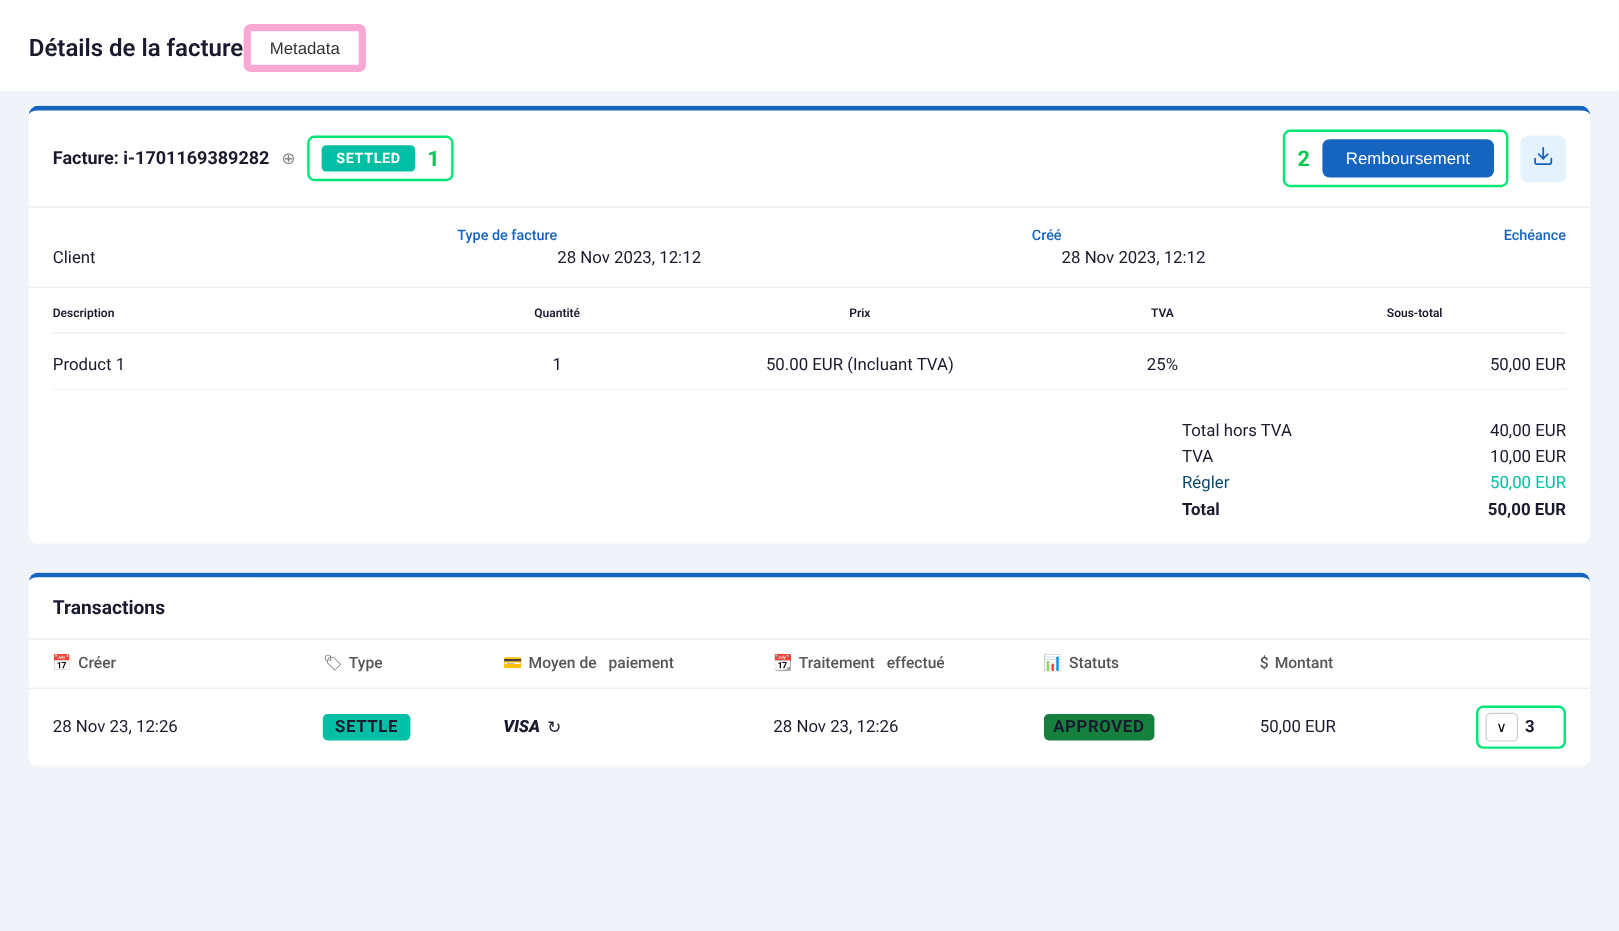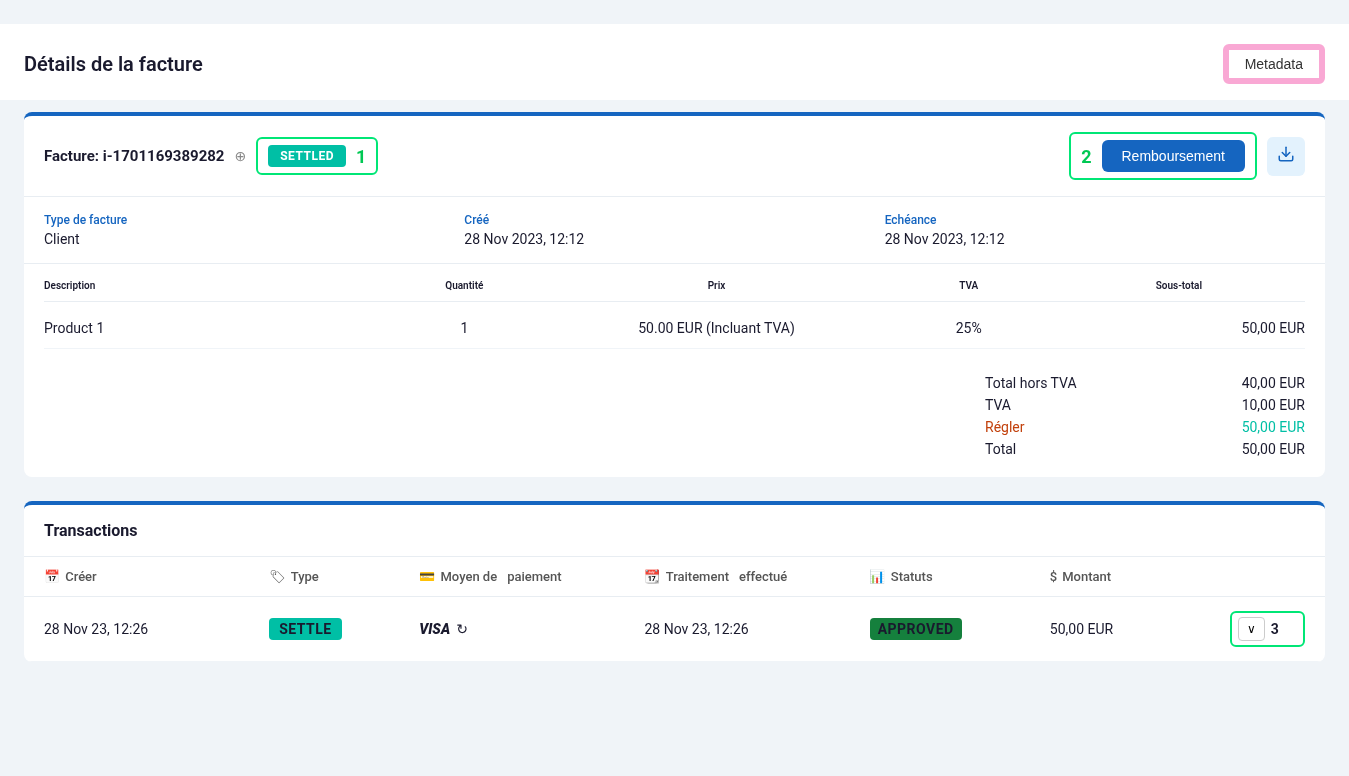--- a/index.html
+++ b/index.html
@@ -5,24 +5,23 @@
     * { box-sizing: border-box; margin: 0; padding: 0; }
     body {
       font-family: -apple-system, BlinkMacSystemFont, 'Segoe UI', Roboto, sans-serif;
       background: #f0f4f8;
       color: #1a1a2e;
       font-size: 14px;
     }
     .page-header {
       display: flex;
       align-items: center;
-      justify-content: space-between;
+      justify-content: flex-start;
       padding: 20px 24px 16px;
       background: #fff;
-      margin-top: 24px;
     }
     .page-title {
       font-size: 20px;
       font-weight: 600;
       color: #1a1a2e;
     }
     .metadata-btn {
       border: 6px solid #f9a8d4;
       background: #fff;
       padding: 6px 16px;
@@ -123,20 +122,21 @@
       display: grid;
       grid-template-columns: 1fr 1fr 1fr;
       padding: 16px 20px;
       border-bottom: 1px solid #e8edf2;
     }
     .meta-label {
       font-size: 12px;
       color: #1565c0;
       font-weight: 500;
       margin-bottom: 4px;
+      text-align: right;
     }
     .meta-value {
       font-size: 14px;
       color: #1a1a2e;
     }
     
     .invoice-table {
       padding: 16px 20px;
     }
     .table-header {
@@ -179,21 +179,21 @@
       align-items: flex-end;
       padding: 10px 20px 20px;
       gap: 6px;
     }
     .total-row {
       display: flex;
       justify-content: space-between;
       width: 320px;
     }
     .total-row.bold {
-      font-weight: 400;
+      font-weight: 700;
     }
     .total-row.teal {
       color: #00bfa5;
     }
     .total-label {
       font-size: 14px;
     }
     .total-value {
       font-size: 14px;
     }
@@ -368,21 +368,21 @@
     <div class="totals-section">
       <div class="total-row">
         <span class="total-label">Total hors TVA</span>
         <span class="total-value">40,00 EUR</span>
       </div>
       <div class="total-row">
         <span class="total-label">TVA</span>
         <span class="total-value">10,00 EUR</span>
       </div>
       <div class="total-row teal">
-        <span class="total-label" style="color:#c2410c; cursor:pointer;">Régler</span>
+        <span class="total-label" style="color:#0c4a6e; cursor:pointer;">Régler</span>
         <span class="total-value" style="color:#00bfa5;">50,00 EUR</span>
       </div>
       <div class="total-row bold">
         <span class="total-label">Total</span>
         <span class="total-value">50,00 EUR</span>
       </div>
     </div>
   </div>
 
   <div class="transactions-card">

